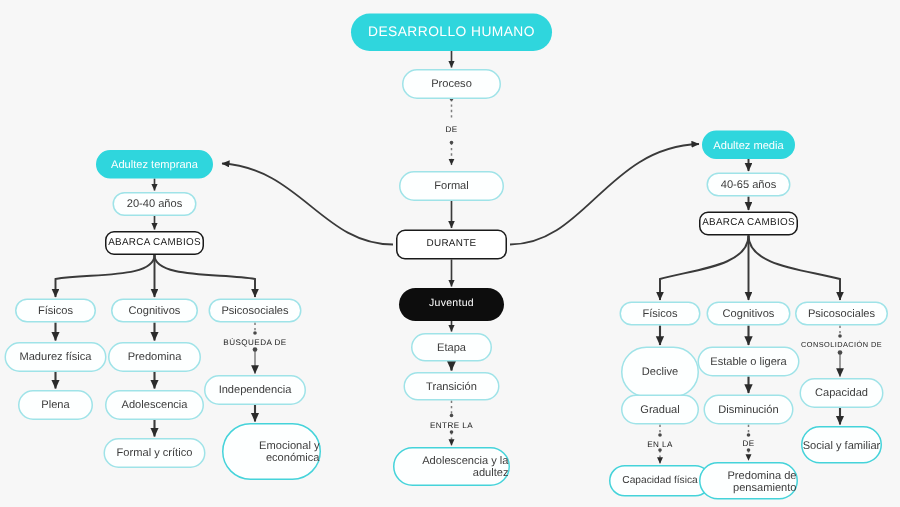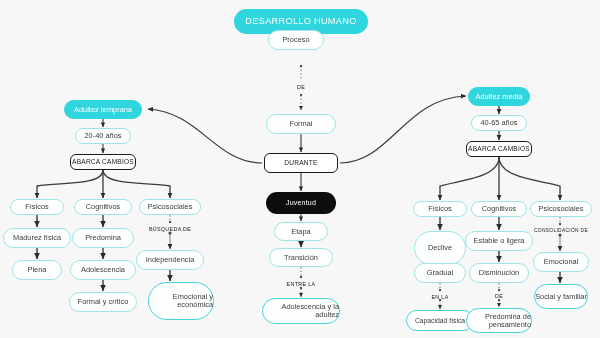--- a/index.html
+++ b/index.html
@@ -169,21 +169,21 @@
       <path d="M499,300 L499,307" stroke="#7d7d7d" stroke-width="1" stroke-dasharray="1.6 2" marker-start="url(#dot)" marker-end="url(#ah)"></path>
 
       <path d="M560,217 L560,224" stroke="#7d7d7d" stroke-width="1" stroke-dasharray="1.6 2" marker-end="url(#dot)"></path>
       <path d="M560,235 L560,251" stroke="#9a9a9a" stroke-width="1.3" marker-start="url(#dot)" marker-end="url(#ah)"></path>
       <path d="M560,272 L560,283" stroke-width="1.4" marker-end="url(#ah)"></path>
     </g>
   </svg>
 
   <div class="node n-title" style="left:234px; top:9px; width:134px; height:25px;">DESARROLLO HUMANO</div>
 
-  <div class="node n-plain" style="left:268px; top:30px; width:56px; height:20px;">Proceso</div>
+  <div class="node n-plain" style="left:268px; top:46px; width:66px; height:20px;">Proceso</div>
 
   <div class="n-label" style="left:281px; top:82px; width:40px; height:10px;">DE</div>
 
   <div class="node n-plain" style="left:266px; top:114px; width:70px; height:20px;">Formal</div>
 
   <div class="node n-dark-outline" style="left:264px; top:153px; width:74px; height:20px;">DURANTE</div>
 
   <div class="node n-black" style="left:266px; top:192px; width:70px; height:22px;">Juventud</div>
 
   <div class="node n-plain" style="left:274px; top:222px; width:54px; height:19px;">Etapa</div>
@@ -227,16 +227,16 @@
   <div class="node n-strong" style="left:406px; top:310px; width:68px; height:21px; font-size:6.8px;">Capacidad física</div>
 
   <div class="node n-plain" style="left:471px; top:201px; width:56px; height:16px;">Cognitivos</div>
   <div class="node n-plain" style="left:465px; top:231px; width:68px; height:20px;">Estable o ligera</div>
   <div class="node n-plain" style="left:469px; top:263px; width:60px; height:20px;">Disminución</div>
   <div class="n-label" style="left:487px; top:291px; width:24px; height:9px;">DE</div>
   <div class="node n-strong wrap2" style="left:466px; top:308px; width:66px; height:25px;">Predomina de pensamiento</div>
 
   <div class="node n-plain" style="left:530px; top:201px; width:62px; height:16px;">Psicosociales</div>
   <div class="n-label" style="left:523px; top:226px; width:76px; height:9px; font-size:4.9px;">CONSOLIDACIÓN DE</div>
-  <div class="node n-plain" style="left:533px; top:252px; width:56px; height:20px;">Emocional</div>
+  <div class="node n-plain" style="left:533px; top:252px; width:56px; height:20px;">Capacidad</div>
   <div class="node n-strong wrap2" style="left:534px; top:284px; width:54px; height:25px;">Social y familiar</div>
 
 </div>
 
 </body></html>

